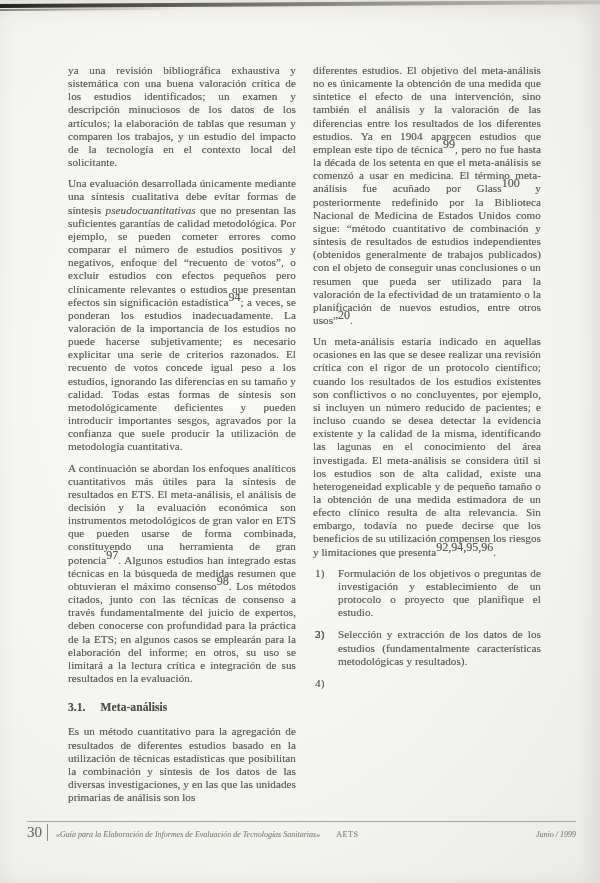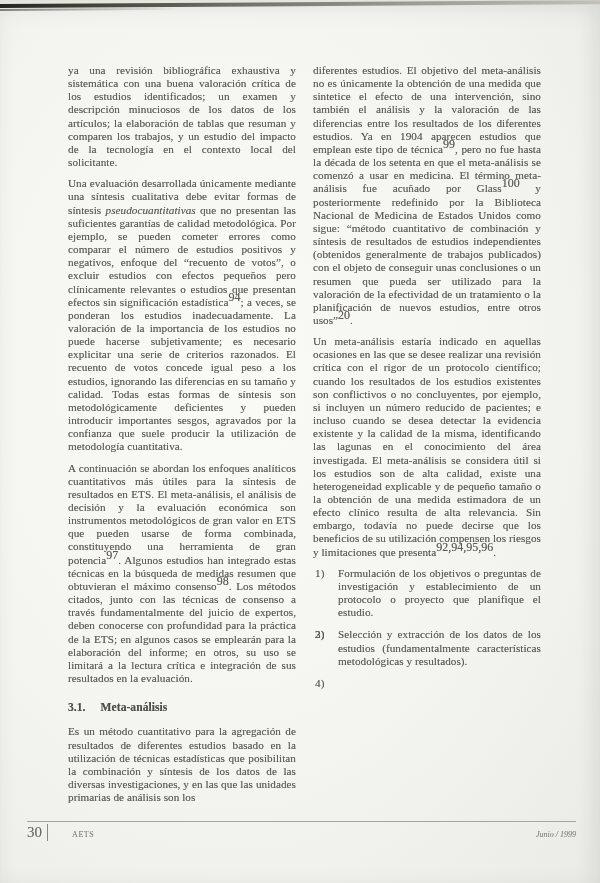--- a/index.html
+++ b/index.html
@@ -78,15 +78,16 @@
       <p><span>Un meta-análisis estaría indicado en aquellas ocasiones en las que se desee realizar una revisión crítica con el rigor de un protocolo científico; cuando los resultados de los estudios existentes son conflictivos o no concluyentes, por ejemplo, si incluyen un número reducido de pacientes; e incluso cuando se desea detectar la evidencia existente y la calidad de la misma, identificando las lagunas en el conocimiento del área investigada. El meta-análisis se considera útil si los estudios son de alta calidad, existe una heterogeneidad explicable y de pequeño tamaño o la obtención de una medida estimadora de un efecto clínico resulta de alta relevancia. Sin embargo, todavía no puede decirse que los beneficios de su utilización compensen los riesgos y limitaciones que presenta</span><sup>92,94,95,96</sup><span>.</span></p>
       <div class="list-item"><span class="li-num">1)</span><span><span>Formulación de los objetivos o preguntas de investigación y establecimiento de un protocolo o proyecto que planifique el estudio.</span></span></div>
       <div class="list-item"><span class="li-num">2)</span></div>
       <div class="list-item"><span class="li-num">3)</span><span><span>Selección y extracción de los datos de los estudios (fundamentalmente características metodológicas y resultados).</span></span></div>
       <div class="list-item"><span class="li-num">4)</span></div>
     </div>
 </div>
 
 <div class="footer">
   <span class="page-num">30</span>
+  <span class="footer-title">«Guía para la Elaboración de Informes de Evaluación de Tecnologías Sanitarias»</span>
   <span class="footer-org">AETS</span>
   <span class="footer-date">Junio / 1999</span>
 </div>
 
 </body></html>

